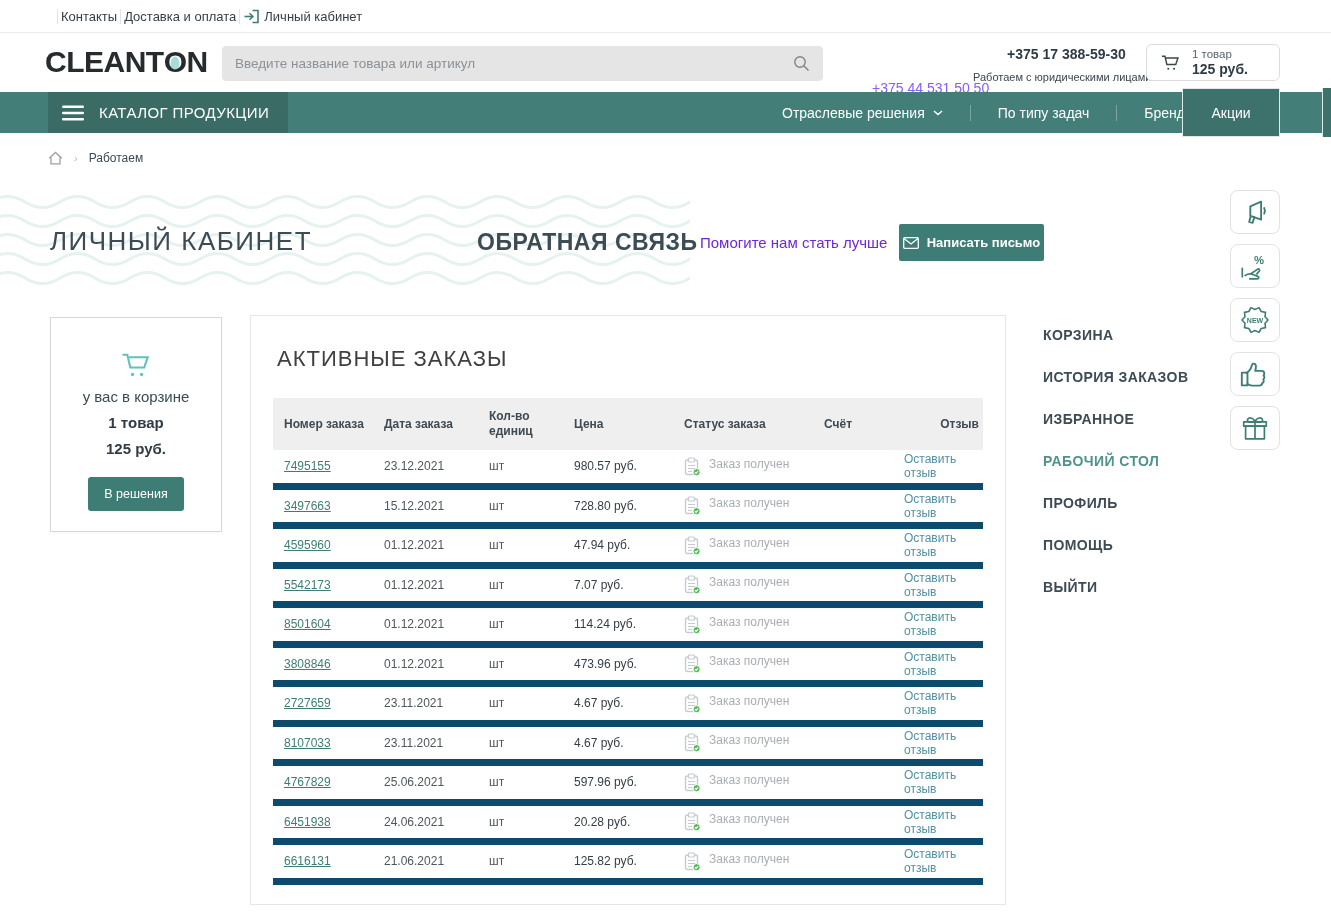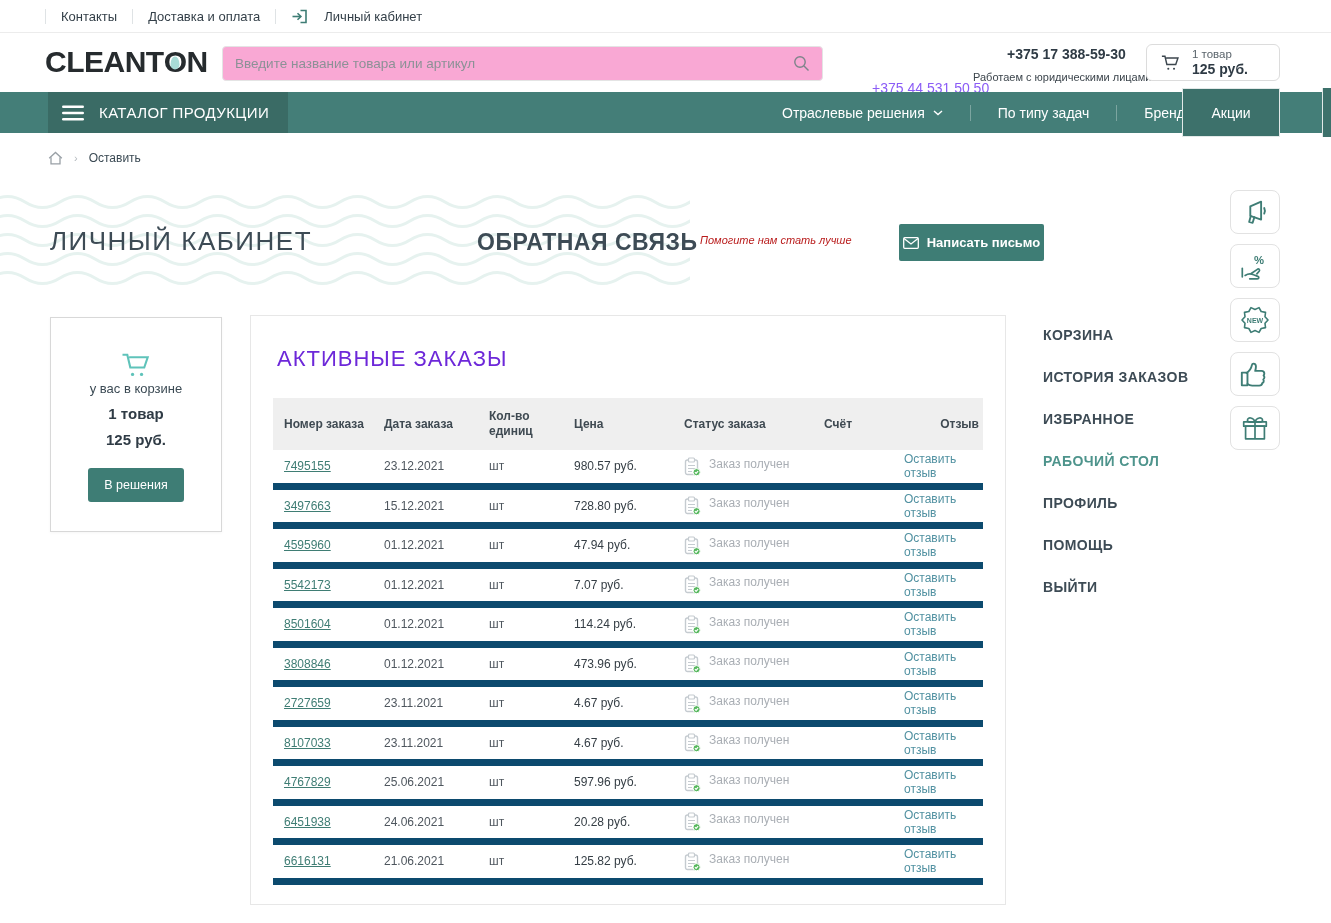--- a/index.html
+++ b/index.html
@@ -5,32 +5,32 @@
   * { box-sizing: border-box; margin: 0; padding: 0; }
   body {
     width: 1331px; height: 923px; position: relative; overflow: hidden;
     background: #fff; font-family: "Liberation Sans", sans-serif; color: #3b4a54;
   }
   
   .topbar { position: absolute; top: 0; left: 0; width: 1331px; height: 33px;
     border-bottom: 1px solid #ececec; display: flex; align-items: center;
     justify-content: space-between; padding: 0 50px 0 45px; font-size: 13px; }
   .topbar-left { display: flex; gap: 38px; }
-  .topbar-right { display: flex; align-items: center; gap: 15px; }
+  .topbar-right { display: flex; align-items: center; gap: 3px; margin-left: 12px; }
   .toplink { color: #333f48; cursor: pointer; white-space: nowrap; }
   .tb-divider { width: 1px; height: 15px; background: #dfe3e5; }
   
   .logo { position: absolute; left: 45px; top: 45px; font-size: 30px; font-weight: bold;
     letter-spacing: -0.5px; color: #262b2e; }
   .logo-o { position: relative; display: inline-block; }
   .logo-drop { position: absolute; left: 50%; top: 54%; transform: translate(-50%,-50%);
     width: 9px; height: 13px; background: #a8dcd7;
     border-radius: 50% 50% 50% 50% / 62% 62% 38% 38%; }
   .search-wrap { position: absolute; left: 222px; top: 46px; width: 601px; height: 35px;
-    background: #f9a8d4; border: 1px solid #e4e4e4; border-radius: 4px;
+    background: #e5e5e5; border: 1px solid #e4e4e4; border-radius: 4px;
     display: flex; align-items: center; padding: 0 12px; }
   .search-wrap input { flex: 1; border: none; outline: none; background: transparent;
     font-size: 13.5px; color: #5a646b; font-family: "Liberation Sans", sans-serif; }
   .search-wrap input::placeholder { color: #8c9196; }
   .phones-a { position: absolute; left: 872px; top: 46px; font-size: 14px; font-weight: normal;
     color: #8b5cf6; line-height: 20px; white-space: nowrap; margin-top: 32px; }
   .phones-b { position: absolute; left: 1007px; top: 46px; font-size: 14px; font-weight: bold;
     color: #2f3b45; white-space: nowrap; }
   .legal { position: absolute; left: 973px; top: 71px; font-size: 11px; color: #3c454c; white-space: nowrap; }
   .cartbox { position: absolute; left: 1146px; top: 44px; width: 134px; height: 37px;
@@ -54,38 +54,38 @@
     background: #3d716b; border-left: 1px solid #e3e9e8; }
   
   .breadcrumb { position: absolute; left: 48px; top: 151px; display: flex; align-items: center;
     gap: 11px; font-size: 12px; color: #3b4a54; }
   .bc-sep { color: #b3b9be; font-size: 11px; }
   
   .waves { position: absolute; left: 0; top: 192px; }
   .page-title { position: absolute; left: 50px; top: 226px; font-size: 26px; font-weight: normal;
     letter-spacing: 1.5px; color: #3d4b55; }
   .fb-title { position: absolute; left: 477px; top: 229px; font-size: 23px; letter-spacing: .5px; color: #3d4b55; }
-  .fb-hint { position: absolute; left: 700px; top: 234px; font-style: italic; font-size: 11px; color: #b91c1c; }
+  .fb-hint { position: absolute; left: 700px; top: 234px; font-size: 15px; color: #6d28d9; }
   .fb-btn { position: absolute; left: 899px; top: 224px; width: 145px; height: 37px;
     background: #3e7d75; border: none; border-radius: 2px; color: #fff; font-size: 13px;
     font-weight: bold; display: flex; align-items: center; justify-content: center; gap: 8px;
     cursor: pointer; font-family: "Liberation Sans", sans-serif; }
   
   .cart-card { position: absolute; left: 50px; top: 317px; width: 172px; height: 215px;
     border: 1px solid #d8d8d8; box-shadow: 0 1px 3px rgba(0,0,0,.04);
     display: flex; flex-direction: column; align-items: center; text-align: center; padding-top: 30px; }
-  .cart-card .l1 { font-size: 13px; color: #3b4a54; margin-top: 0; }
+  .cart-card .l1 { font-size: 15px; color: #3b4a54; margin-top: 7px; }
   .cart-card .l2 { font-size: 15px; font-weight: bold; color: #2f3b45; margin-top: 9px; }
   .cart-card .l3 { font-size: 15px; font-weight: bold; color: #2f3b45; margin-top: 9px; }
   .cat-btn { margin-top: 20px; width: 96px; height: 34px; background: #3e7d75; border: none;
     border-radius: 3px; color: #fff; font-size: 12.5px; cursor: pointer; font-family: "Liberation Sans", sans-serif; }
   
   .orders-card { position: absolute; left: 250px; top: 315px; width: 756px; height: 590px;
     border: 1px solid #e7e7e7; padding: 30px 22px 0 22px; background: #fff; }
-  .orders-title { font-size: 22px; letter-spacing: 1px; color: #6d28d9; margin: 0 0 26px 4px; font-weight: normal; }
+  .orders-title { font-size: 22px; letter-spacing: 1px; color: #404040; margin: 0 0 26px 4px; font-weight: normal; }
   .t-grid { display: grid; grid-template-columns: 100px 105px 85px 110px 140px 80px 92px; align-items: center; }
   .t-head { background: #efefef; height: 52px; font-size: 12px; font-weight: bold; color: #3f4a52; }
   .t-head > div { padding-left: 11px; line-height: 15px; }
   .t-head > div:last-child { text-align: right; padding-right: 6px; }
   .t-row { height: 39.5px; border-bottom: 7px solid #0c4a6e; font-size: 12px; }
   .t-row > div { padding-left: 11px; }
   .o-num { color: #3f7d74; text-decoration: underline; cursor: pointer; }
   .o-date, .o-unit { color: #4e565e; }
   .o-price { color: #353e45; }
   .o-status { display: flex; align-items: flex-start; gap: 8px; color: #a9aeb4; }
@@ -187,21 +187,21 @@
 <div class="promo-edge"></div>
 
 <div class="breadcrumb">
   <span style="display:flex;">
     <svg width="15" height="14" viewBox="0 0 15 14" fill="none" stroke="#99a0a6" stroke-width="1.3">
       <path d="M1.2 7.2L7.5 1.4l6.3 5.8"></path>
         <path d="M3 6.3v6.5h9V6.3"></path>
     </svg>
   </span>
   <span class="bc-sep">›</span>
-  <span>Оставить</span>
+  <span>Работаем</span>
 </div>
 
 <svg class="waves" width="690" height="96" viewBox="0 0 690 96">
   <defs>
     <path id="wv" d="M-10 0 Q7.5 -11 25 0 T60 0 T95 0 T130 0 T165 0 T200 0 T235 0 T270 0 T305 0 T340 0 T375 0 T410 0 T445 0 T480 0 T515 0 T550 0 T585 0 T620 0 T655 0 T690 0 T725 0" stroke="#e6f2ef" stroke-width="3" fill="none"></path>
   </defs>
   <use href="#wv" y="10"></use>
     <use href="#wv" y="29"></use>
     <use href="#wv" y="48"></use>
     <use href="#wv" y="67"></use>

